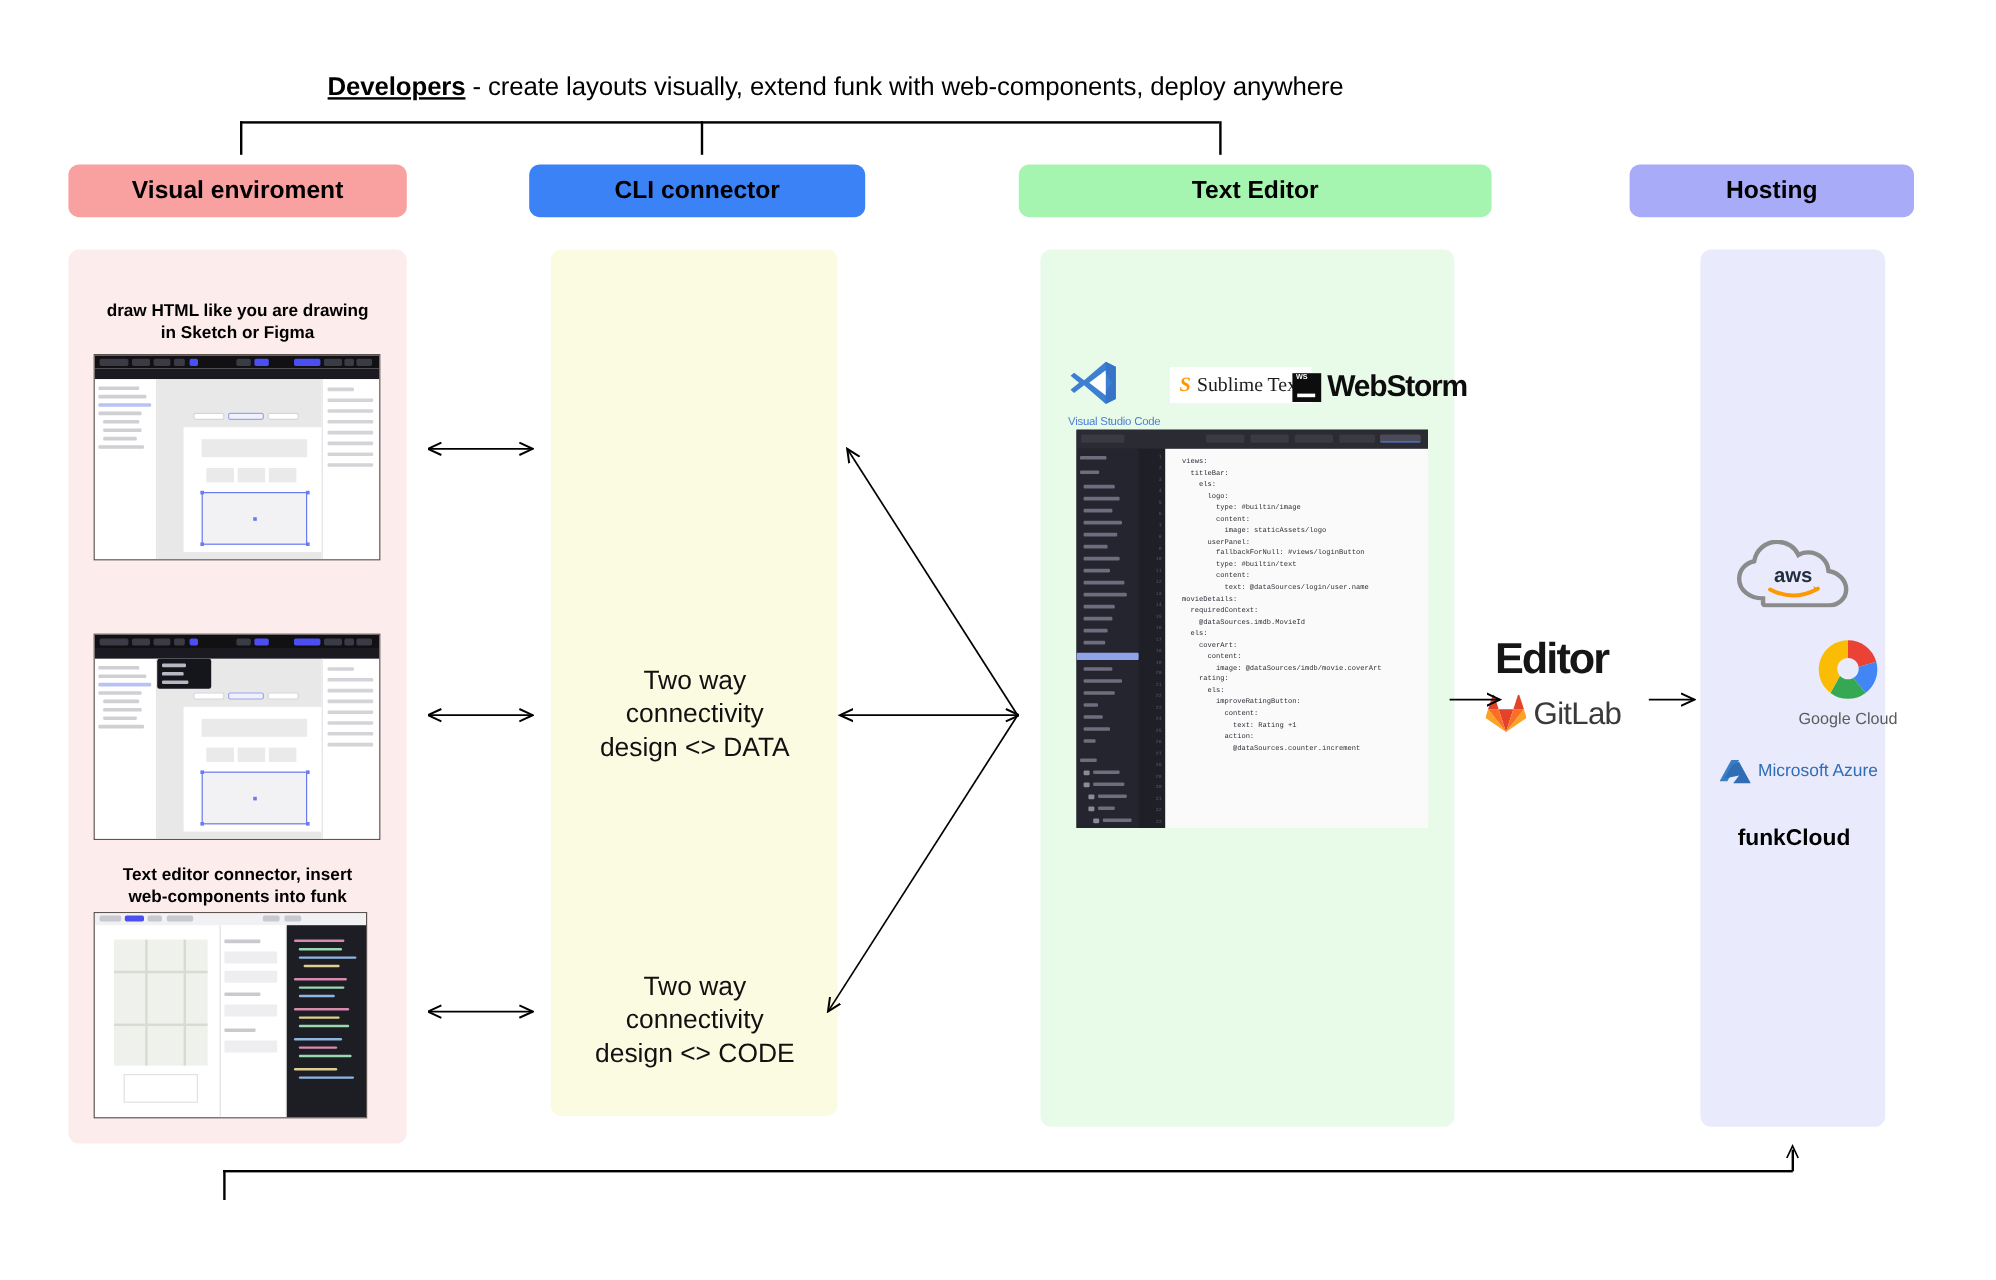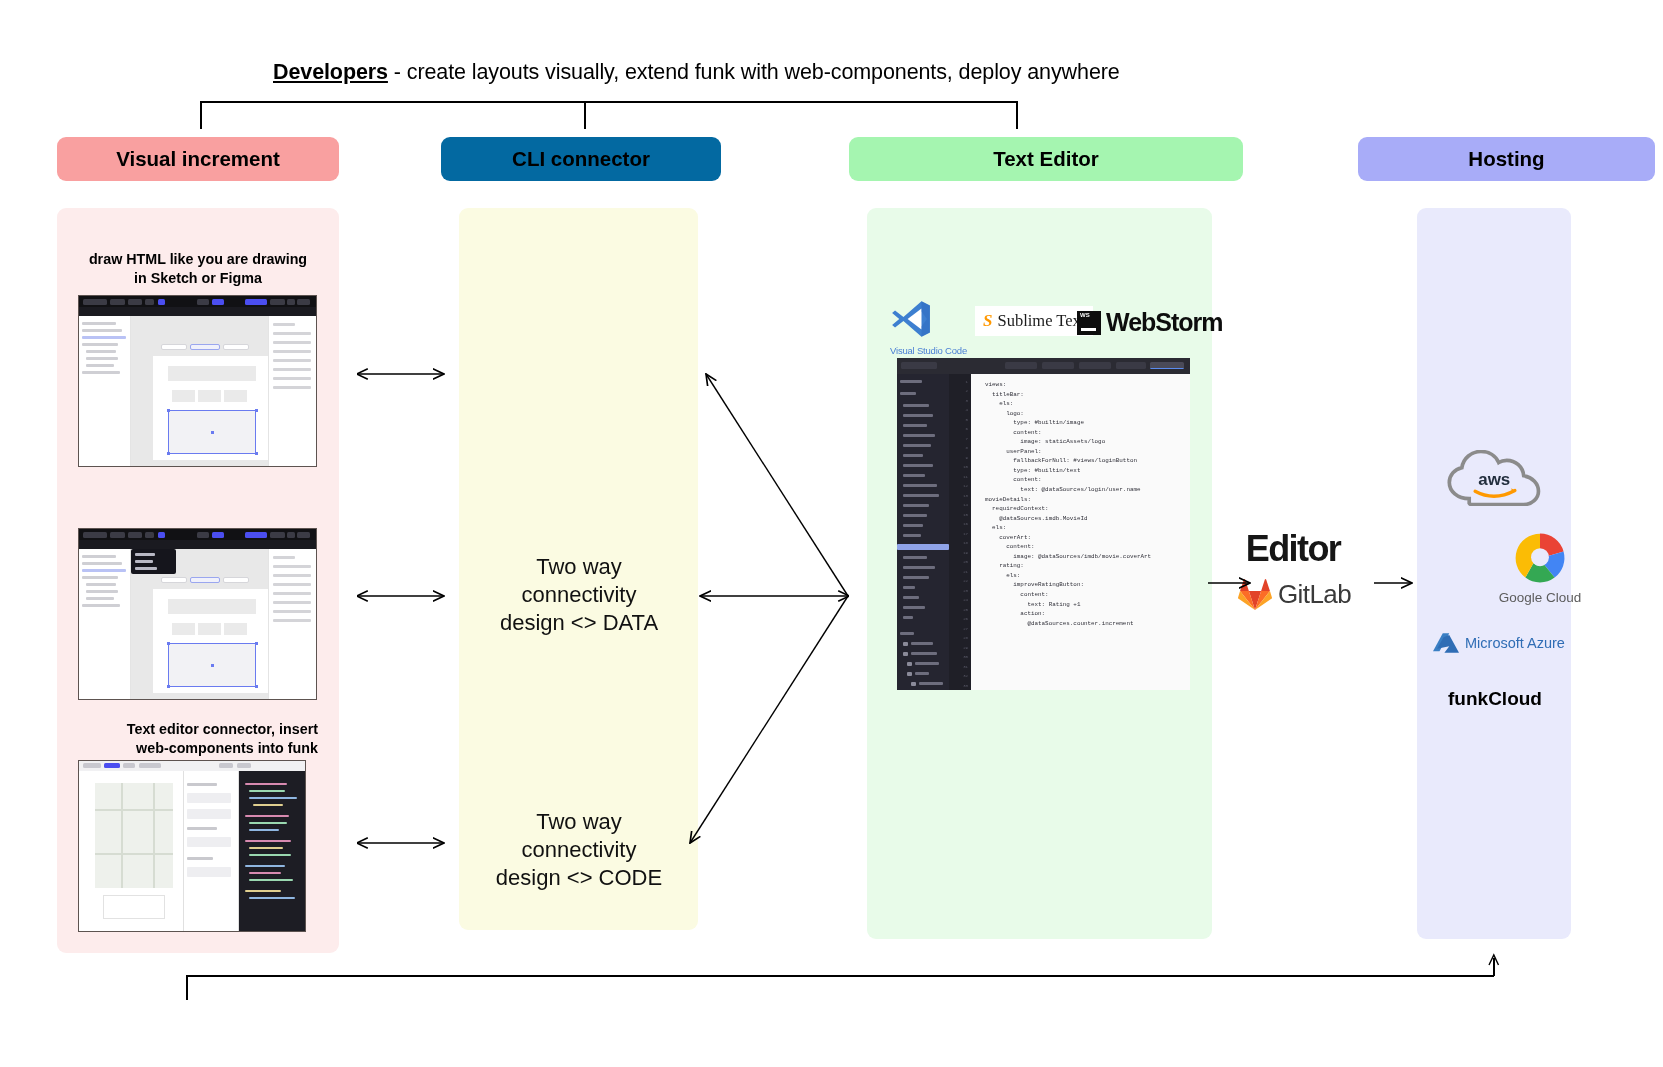--- a/index.html
+++ b/index.html
@@ -156,29 +156,29 @@
   <div class="cap" style="left:273px; top:60px;">
     <b>Developers</b><span> - create layouts visually, extend funk with web-components, deploy anywhere</span>
   </div>
 
   <div class="ln h" style="left:200px; top:101px; width:816px;"></div>
   <div class="ln v" style="left:200px; top:101px; height:28px;"></div>
   <div class="ln v" style="left:584px; top:101px; height:28px;"></div>
   <div class="ln v" style="left:1016px; top:101px; height:28px;"></div>
 
   <div class="pill" style="left:57px; top:137px; width:282px; height:44px; background:#f9a0a0;">
-    <span>Visual increment</span>
-  </div>
-  <div class="pill" style="left:441px; top:137px; width:280px; height:44px; background:#0369a1;">
+    <span>Visual enviroment</span>
+  </div>
+  <div class="pill" style="left:441px; top:137px; width:280px; height:44px; background:#3b82f6;">
     <span>CLI connector</span>
   </div>
   <div class="pill" style="left:849px; top:137px; width:394px; height:44px; background:#a5f5b0;">
     <span>Text Editor</span>
   </div>
-  <div class="pill" style="left:1358px; top:137px; width:297px; height:44px; background:#a8acf8;">
+  <div class="pill" style="left:1358px; top:137px; width:237px; height:44px; background:#a8acf8;">
     <span>Hosting</span>
   </div>
 
   <div class="colbody" style="left:57px; top:208px; width:282px; height:745px; background:#fdecec;"></div>
   <div class="colbody" style="left:459px; top:208px; width:239px; height:722px; background:#fbfbe2;"></div>
   <div class="colbody" style="left:867px; top:208px; width:345px; height:731px; background:#e8fbe9;"></div>
   <div class="colbody" style="left:1417px; top:208px; width:154px; height:731px; background:#e9eafc;"></div>
 
   <div class="shotcap" style="left:78px; top:250px; white-space:pre-line;">draw HTML like you are drawing
 in Sketch or Figma</div>
@@ -296,21 +296,21 @@
       <div class="rrow" style="left:4px;top:16px;width:38px;"></div>
       <div class="rrow" style="left:4px;top:25px;width:38px;"></div>
       <div class="rrow" style="left:4px;top:34px;width:38px;"></div>
       <div class="rrow" style="left:4px;top:43px;width:38px;"></div>
       <div class="rrow" style="left:4px;top:52px;width:38px;"></div>
       <div class="rrow" style="left:4px;top:61px;width:38px;"></div>
       <div class="rrow" style="left:4px;top:70px;width:38px;"></div>
     </div>
   </div>
 
-  <div class="shotcap" style="left:78px; top:720px; white-space:pre-line;text-align:right;">Text editor connector, insert
+  <div class="shotcap" style="left:78px; top:720px; white-space:pre-line;">Text editor connector, insert
 web-components into funk</div>
 
   <div class="shot shot3" style="left:78px; top:760px; width:228px; height:172px;">
     <div class="topbar" style="background:#f1f1f3; height:10px;"></div>
     <div class="tb-btn" style="left:4px;width:18px;background:#c8c8cf;top:2px;height:5px;"></div>
     <div class="tb-btn blue" style="left:25px;width:16px;top:2px;height:5px;"></div>
     <div class="tb-btn" style="left:44px;width:12px;background:#c8c8cf;top:2px;height:5px;"></div>
     <div class="tb-btn" style="left:60px;width:22px;background:#c8c8cf;top:2px;height:5px;"></div>
     <div class="tb-btn" style="left:140px;width:14px;background:#c8c8cf;top:2px;height:5px;"></div>
     <div class="tb-btn" style="left:158px;width:14px;background:#c8c8cf;top:2px;height:5px;"></div>

